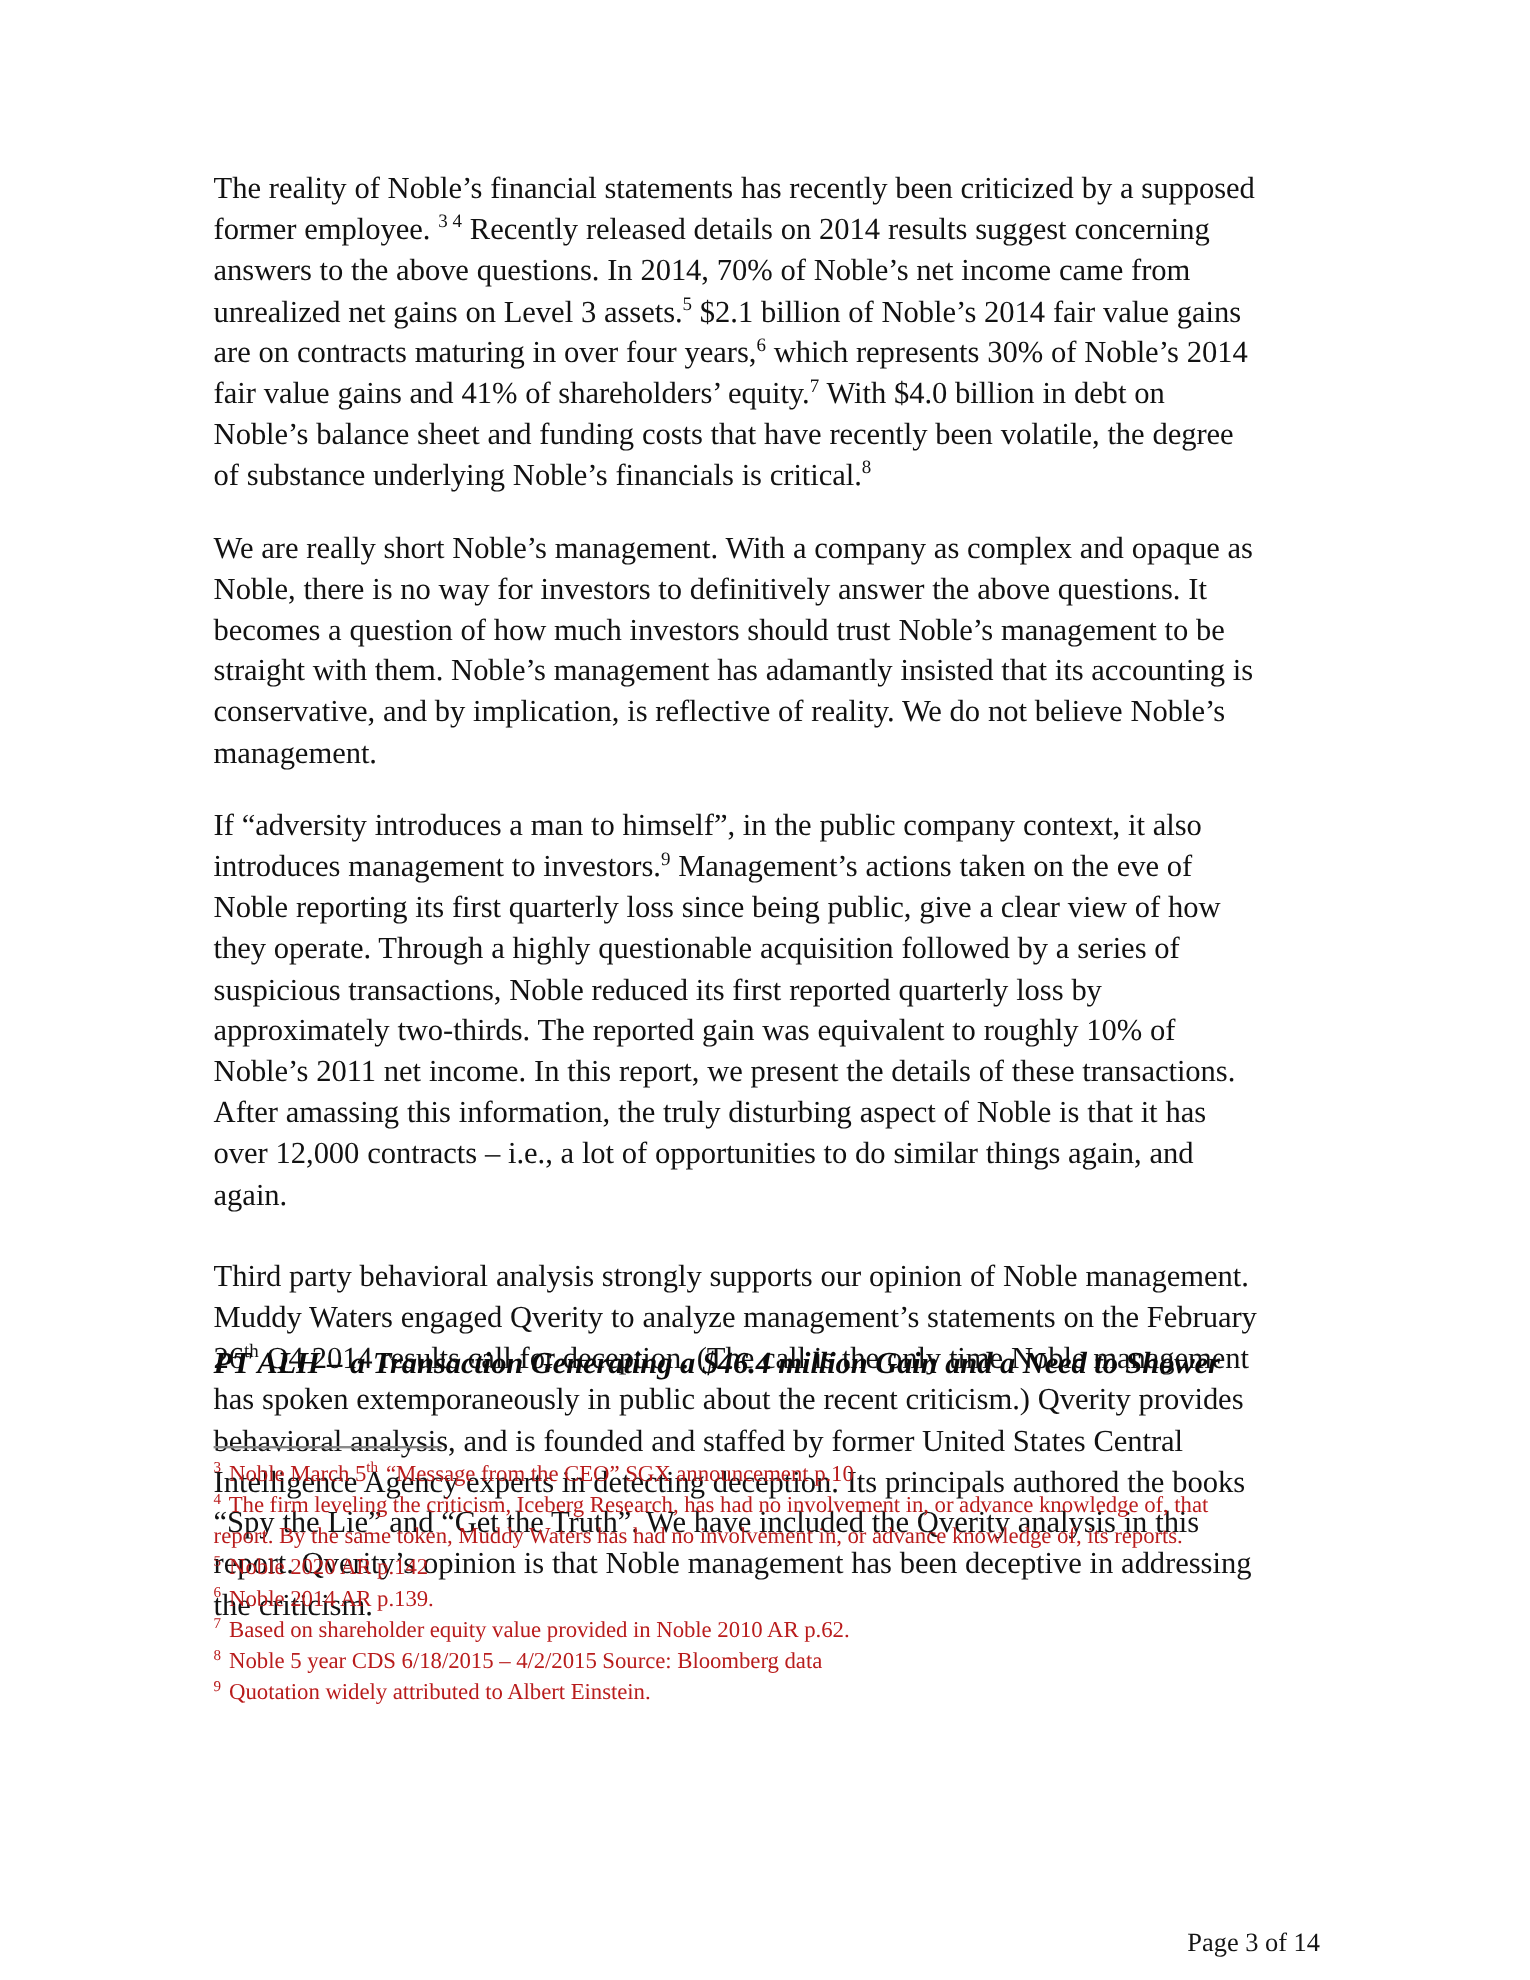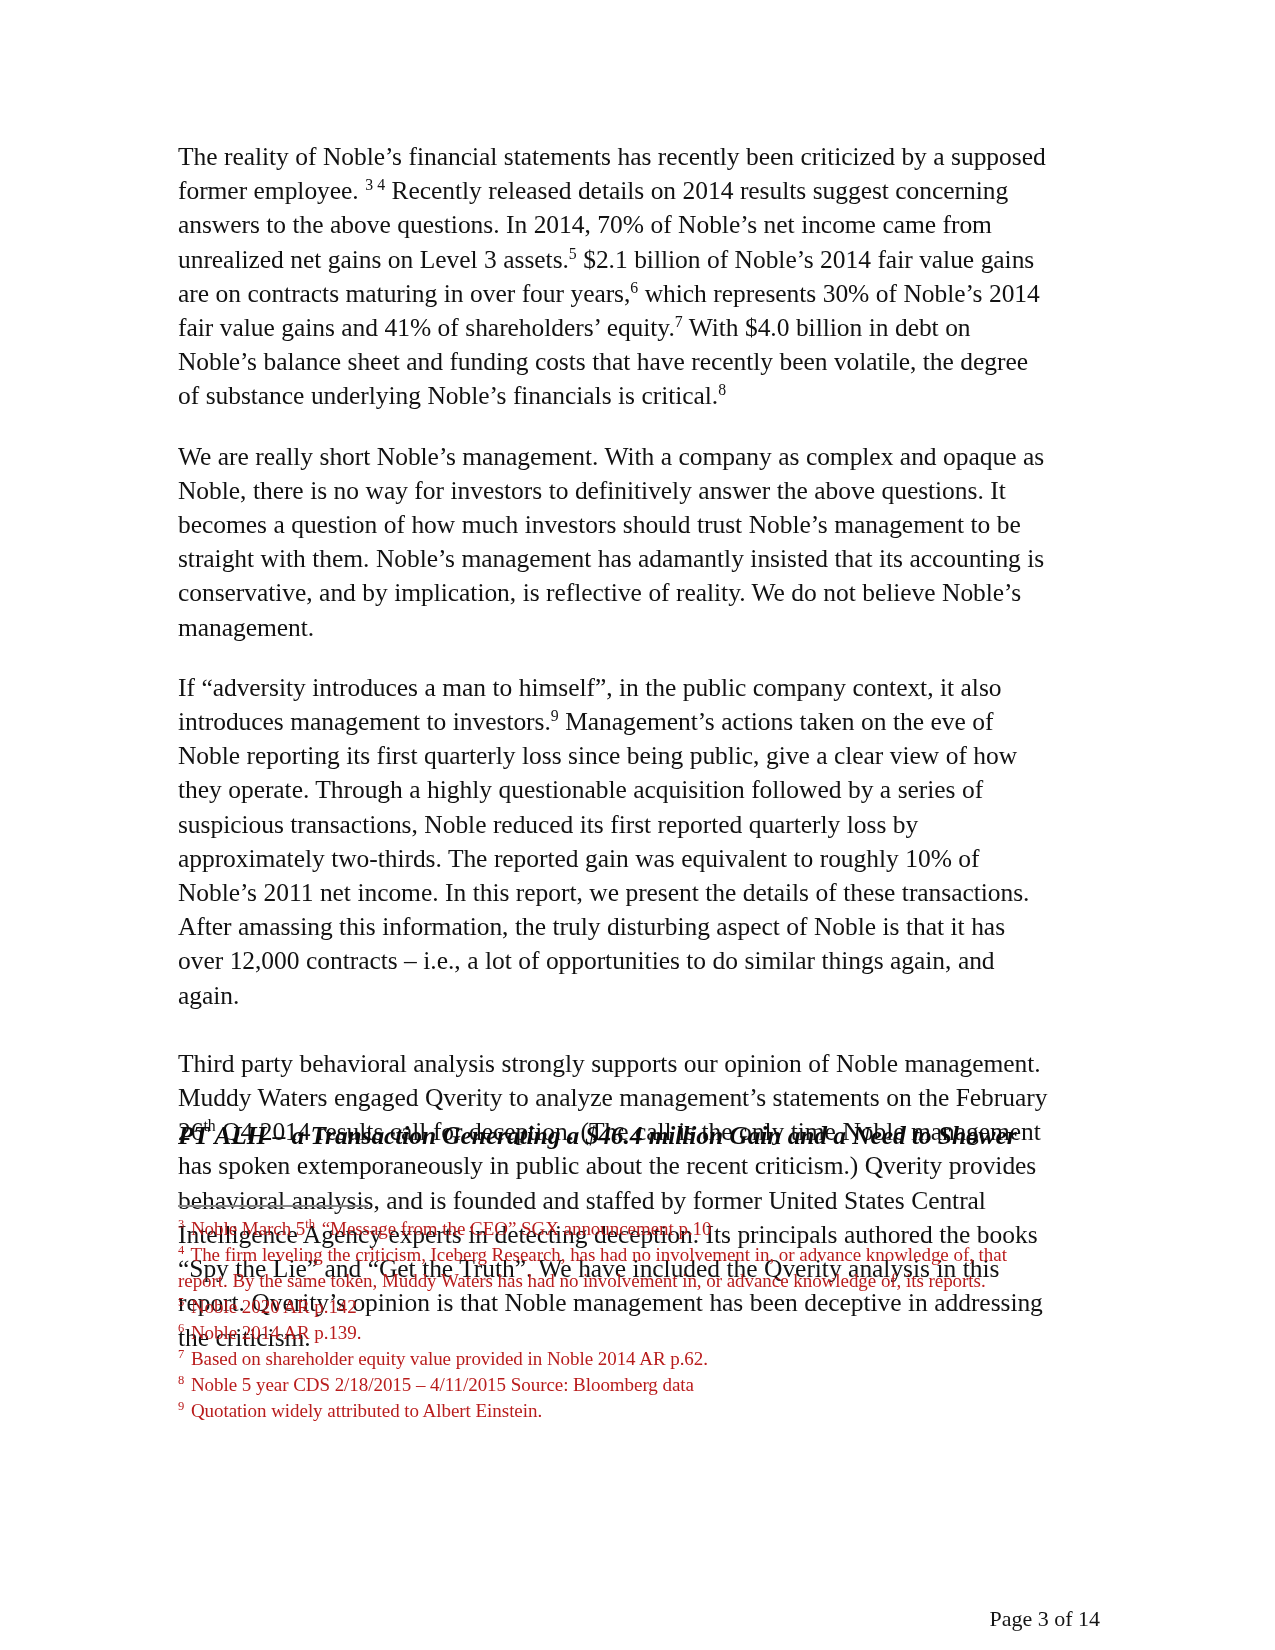--- a/index.html
+++ b/index.html
@@ -107,20 +107,20 @@
 
   <div class="heading">PT ALH – a Transaction Generating a $46.4 million Gain and a Need to Shower</div>
 
   <div class="footnote-rule"></div>
 
   <div class="footnotes">
       <p><sup>3</sup><span> Noble March 5<sup>th</sup> “Message from the CEO” SGX announcement p.10</span></p>
       <p><sup>4</sup><span> The firm leveling the criticism, Iceberg Research, has had no involvement in, or advance knowledge of, that report.  By the same token, Muddy Waters has had no involvement in, or advance knowledge of, its reports.</span></p>
       <p><sup>5</sup><span> Noble 2020 AR p.142</span></p>
       <p><sup>6</sup><span> Noble 2014 AR p.139.</span></p>
-      <p><sup>7</sup><span> Based on shareholder equity value provided in Noble 2014 AR p.62.</span></p>
-      <p><sup>8</sup><span> Noble 5 year CDS 2/18/2015 – 4/11/2015 Source: Bloomberg data</span></p>
+      <p><sup>7</sup><span> Based on shareholder equity value provided in Noble 2010 AR p.62.</span></p>
+      <p><sup>8</sup><span> Noble 5 year CDS 6/18/2015 – 4/2/2015 Source: Bloomberg data</span></p>
       <p><sup>9</sup><span> Quotation widely attributed to Albert Einstein.</span></p>
     </div>
 
   <div class="page-footer">Page 3 of 14</div>
 
 </div>
 
 </body></html>

